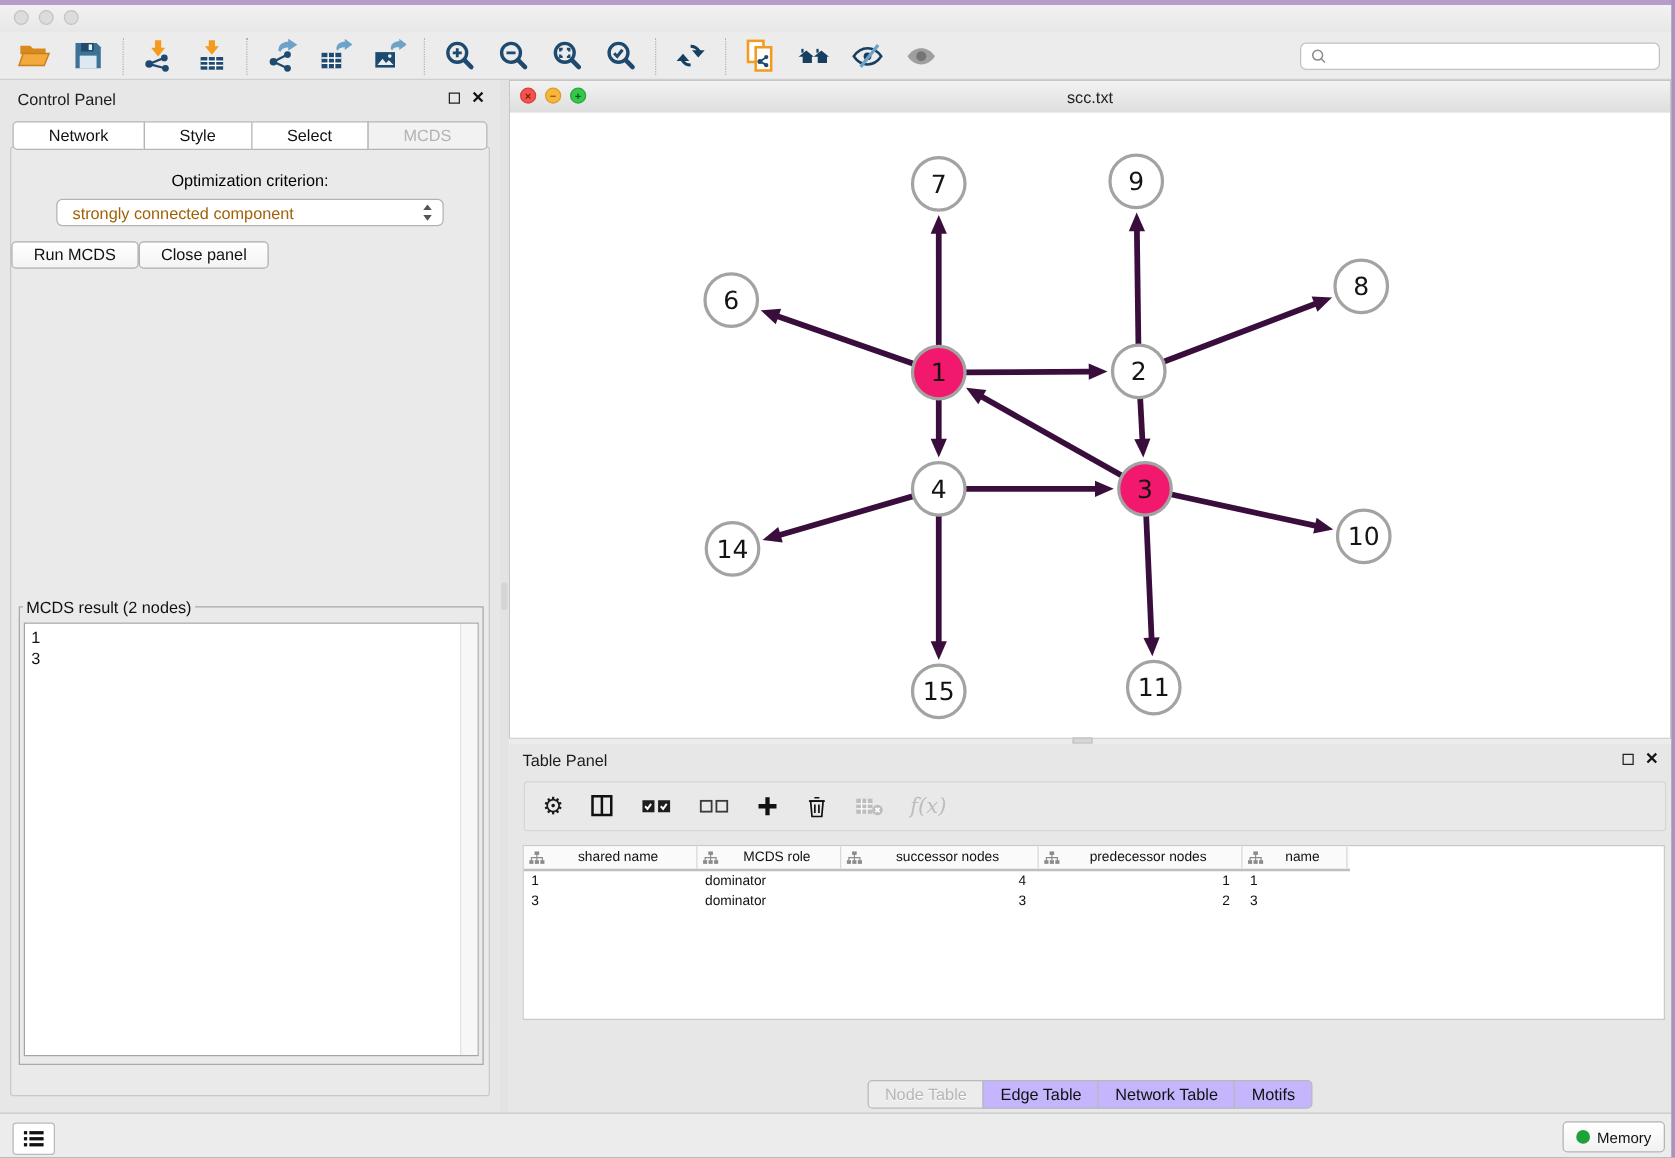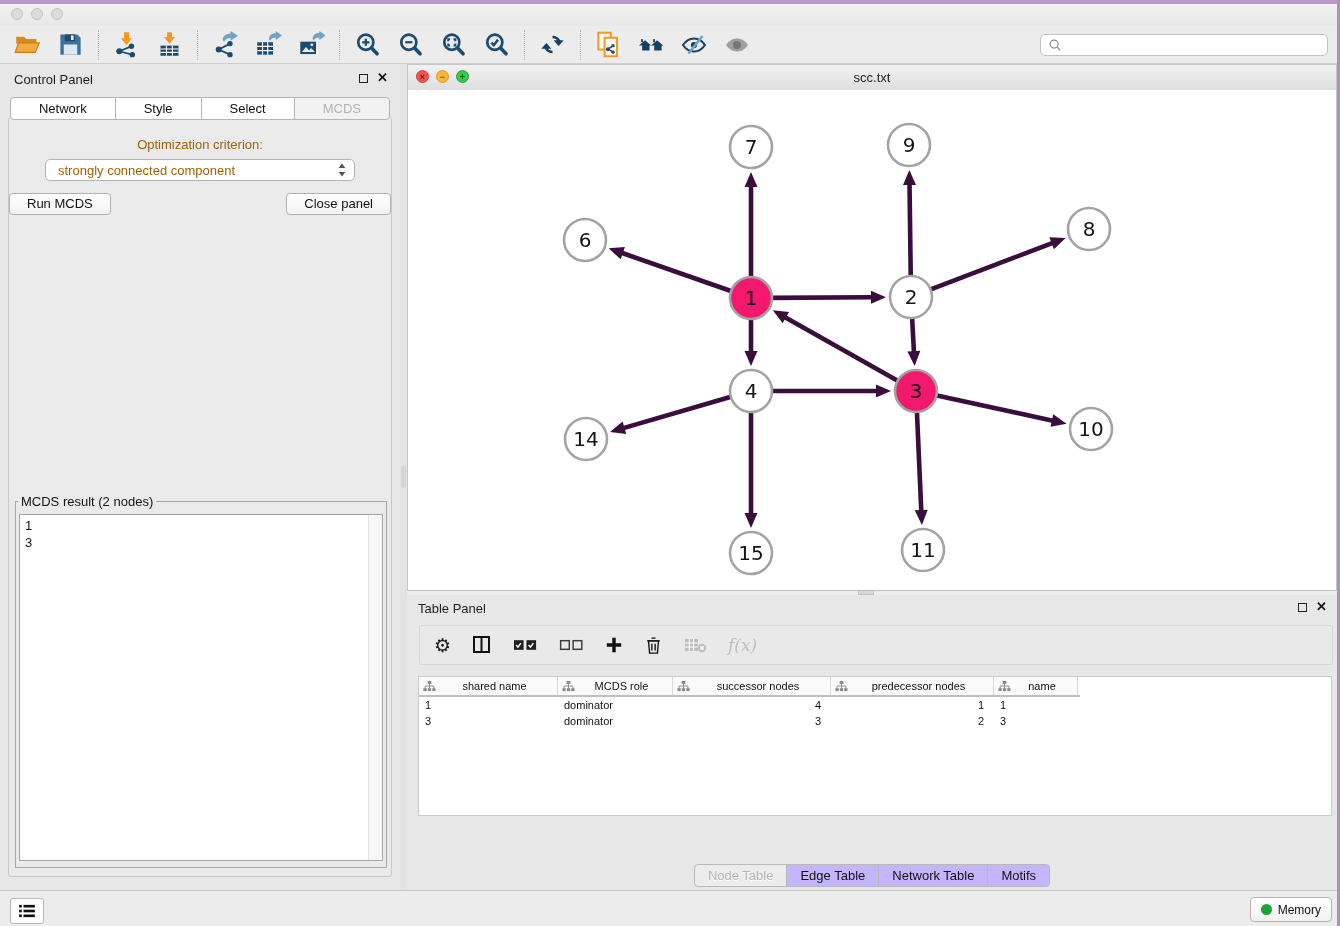--- a/index.html
+++ b/index.html
@@ -40,30 +40,30 @@
 
   .cp-tabs{position:absolute;left:0;right:0;top:33px;display:flex;justify-content:center;z-index:5;}
   .cp-tabs .tab{height:21px;line-height:21px;padding:0 28px;font-size:13px;color:#111;background:#fff;
                 border:1px solid #b5b5b5;margin-left:-1px;}
   .cp-tabs .tab:first-child{border-radius:4px 0 0 4px;margin-left:0;}
   .cp-tabs .tab:last-child{border-radius:0 4px 4px 0;}
   .cp-tabs .tab.active{color:#b3b3b3;background:#f2f2f2;}
 
   .cp-content{position:absolute;left:8px;right:8px;top:53px;bottom:13px;background:#eaeaea;
               border:1px solid #c8c8c8;border-radius:3px;}
-  .opt-label{position:absolute;left:0;right:0;top:19px;text-align:center;font-size:13px;color:#a16207;}
+  .opt-label{position:absolute;left:0;right:0;top:19px;text-align:center;font-size:13px;color:#000000;}
   .dropdown{position:absolute;left:36px;right:36px;top:41px;height:22px;background:#fff;
             border:1px solid #b3b3b3;border-radius:5px;display:flex;align-items:center;
             font-size:13px;color:#a16207;padding-left:12px;box-sizing:border-box;}
   .dropdown .chev{margin-left:auto;margin-right:7px;display:flex;}
-  .btn-row{position:absolute;left:0;right:0;top:75px;display:flex;justify-content:space-between;gap:14px;}
+  .btn-row{position:absolute;left:0;right:0;top:75px;display:flex;justify-content:flex-start;}
   .push-btn{height:22px;line-height:20px;padding:0 17px;background:linear-gradient(#ffffff,#f3f3f3);
             border:1px solid #b0b0b0;border-radius:4px;font-size:13px;color:#111;}
 
-  fieldset.result{position:absolute;left:6px;top:376px;width:370px;height:372px;margin:0;padding:0;
+  fieldset.result{position:absolute;left:6px;top:360px;width:370px;height:372px;margin:0;padding:0;
                   border:1px solid #a8a8a8;}
   fieldset.result legend{font-size:13px;color:#111;padding:0 3px;margin-left:2px;}
   .result-box{position:absolute;left:3px;right:3px;top:5px;bottom:6px;background:#fff;
               border:1px solid #a5a5a5;overflow:hidden;}
   .result-box .lines{padding:2px 0 0 5px;font-size:13px;line-height:17px;color:#111;}
   .result-scroll{position:absolute;right:0;top:0;bottom:0;width:13px;background:#f7f7f7;border-left:1px solid #e2e2e2;}
 
   
   .vsplit{position:absolute;left:400px;top:64px;width:7px;height:826px;background:#e3e3e3;}
   .vsplit .grip{position:absolute;left:1px;top:402px;width:5px;height:22px;background:#d5d5d5;border-radius:2px;}

